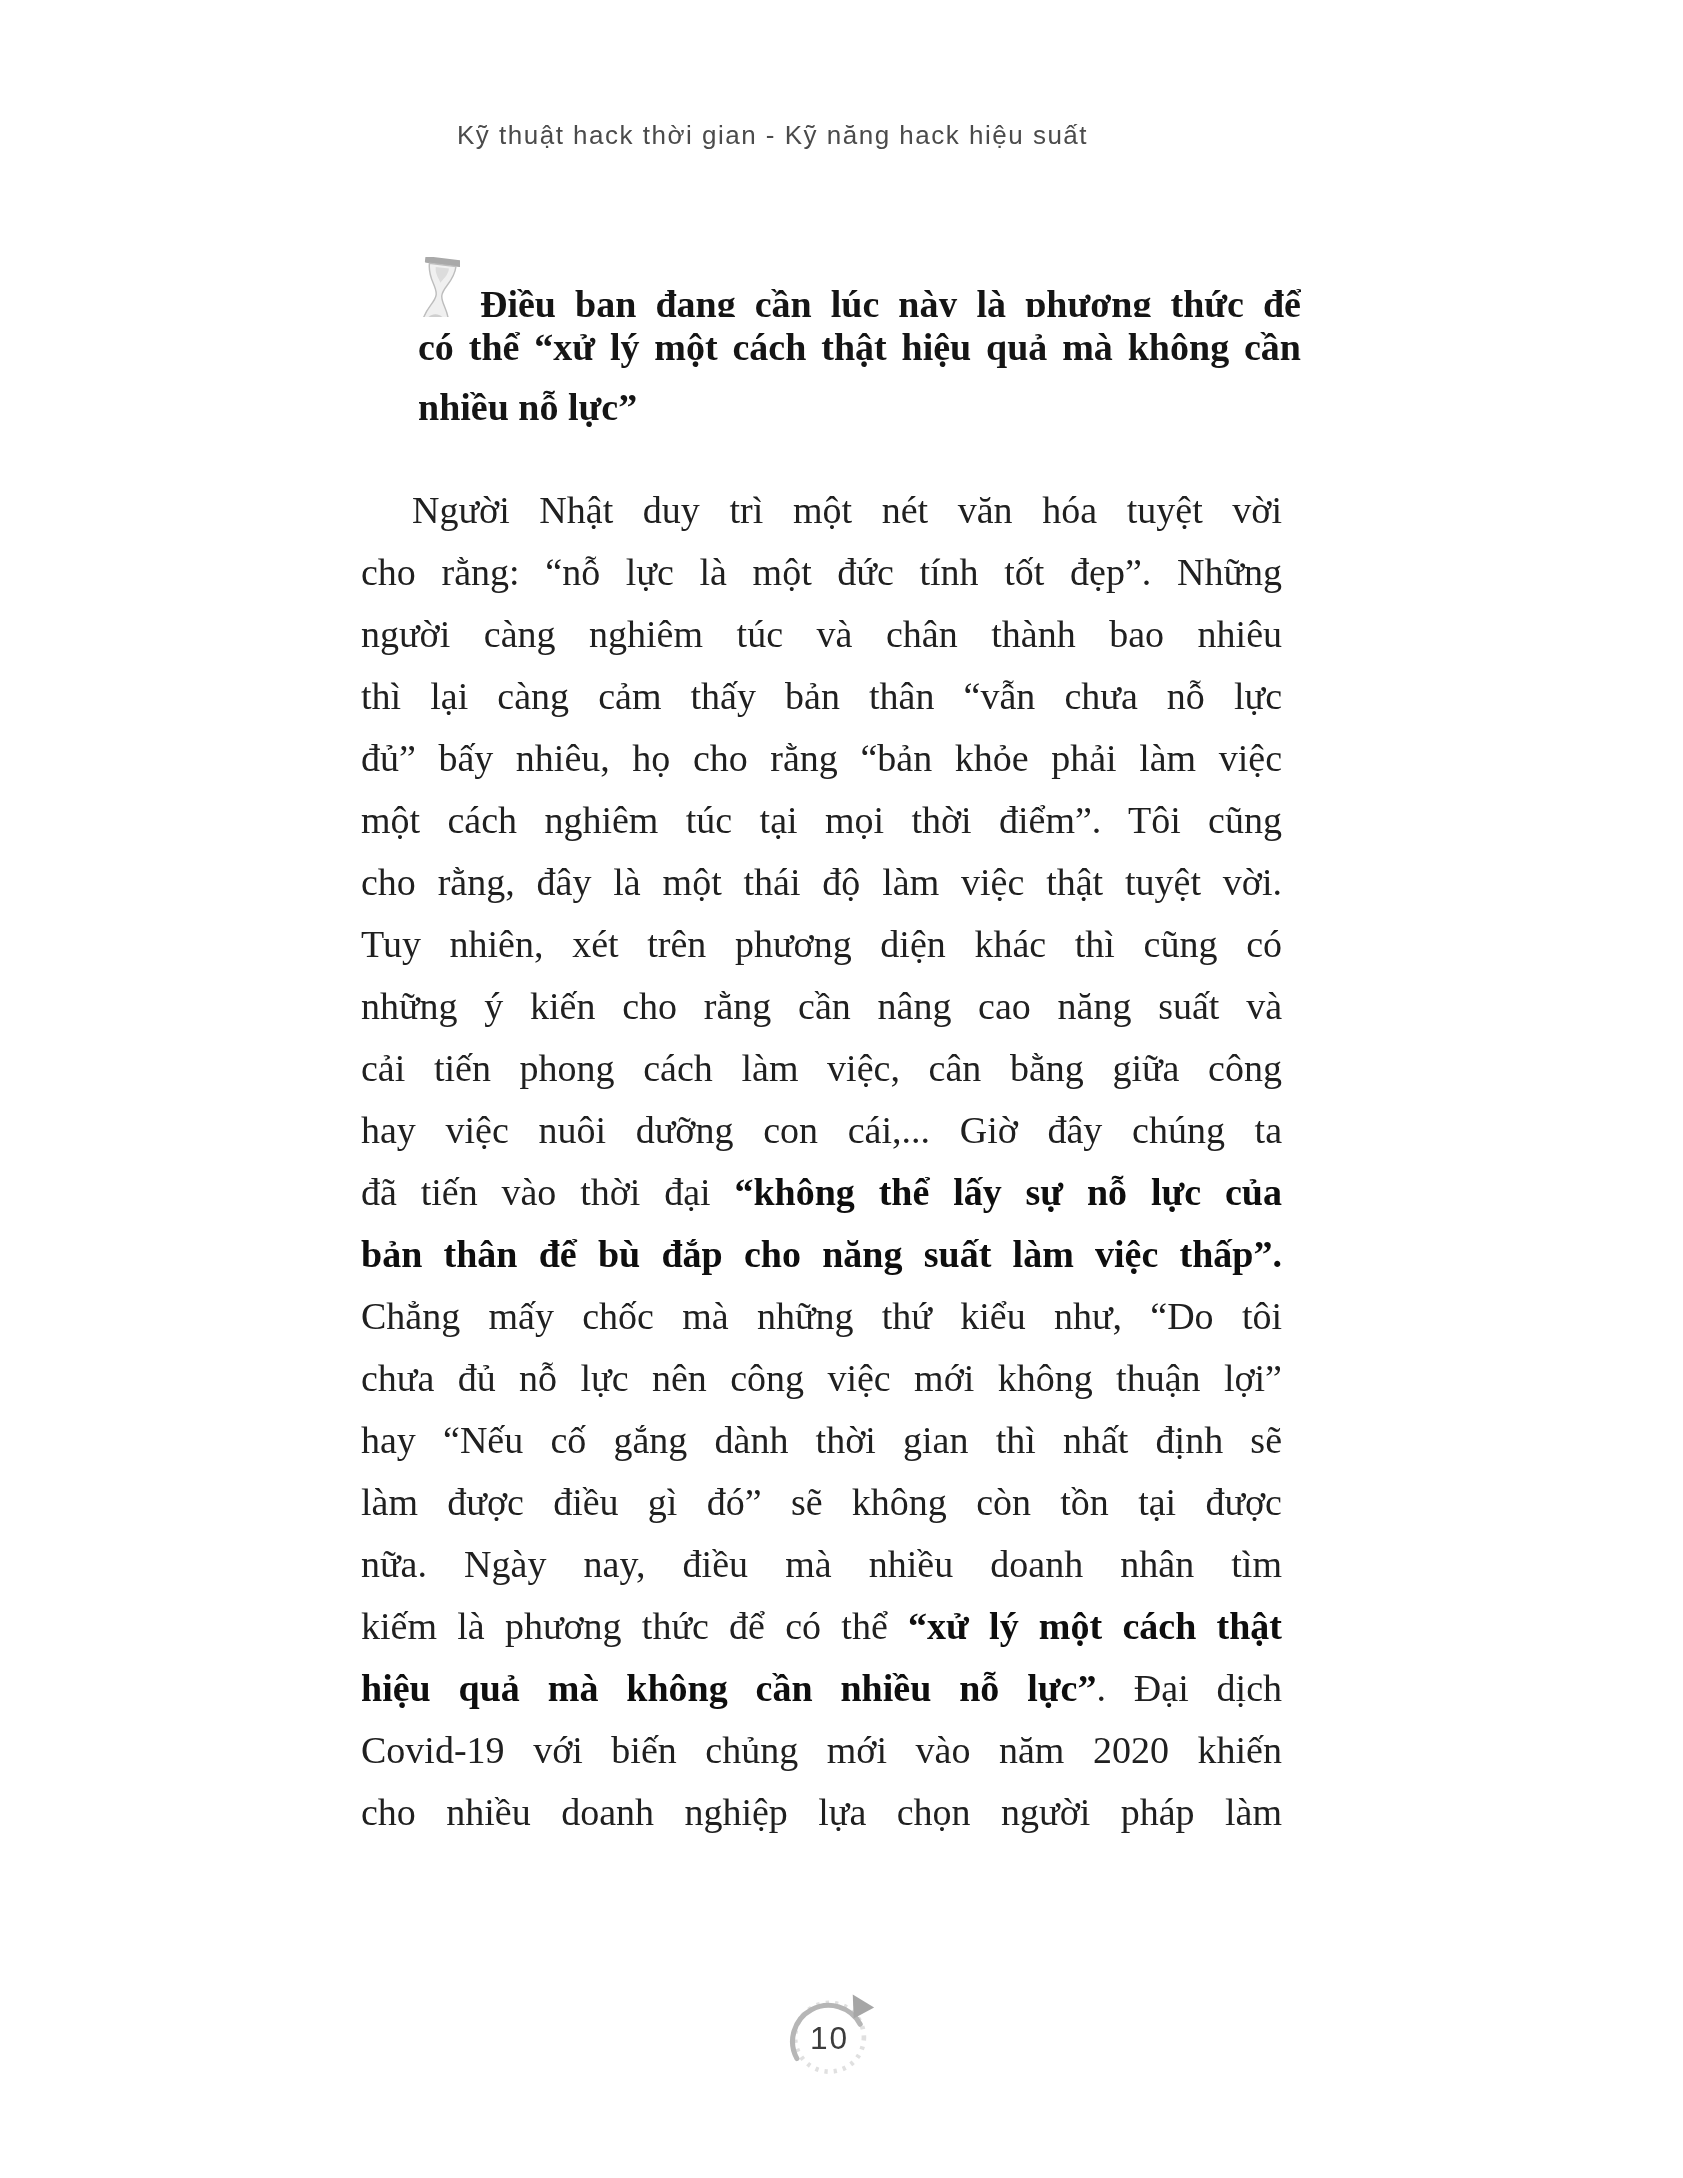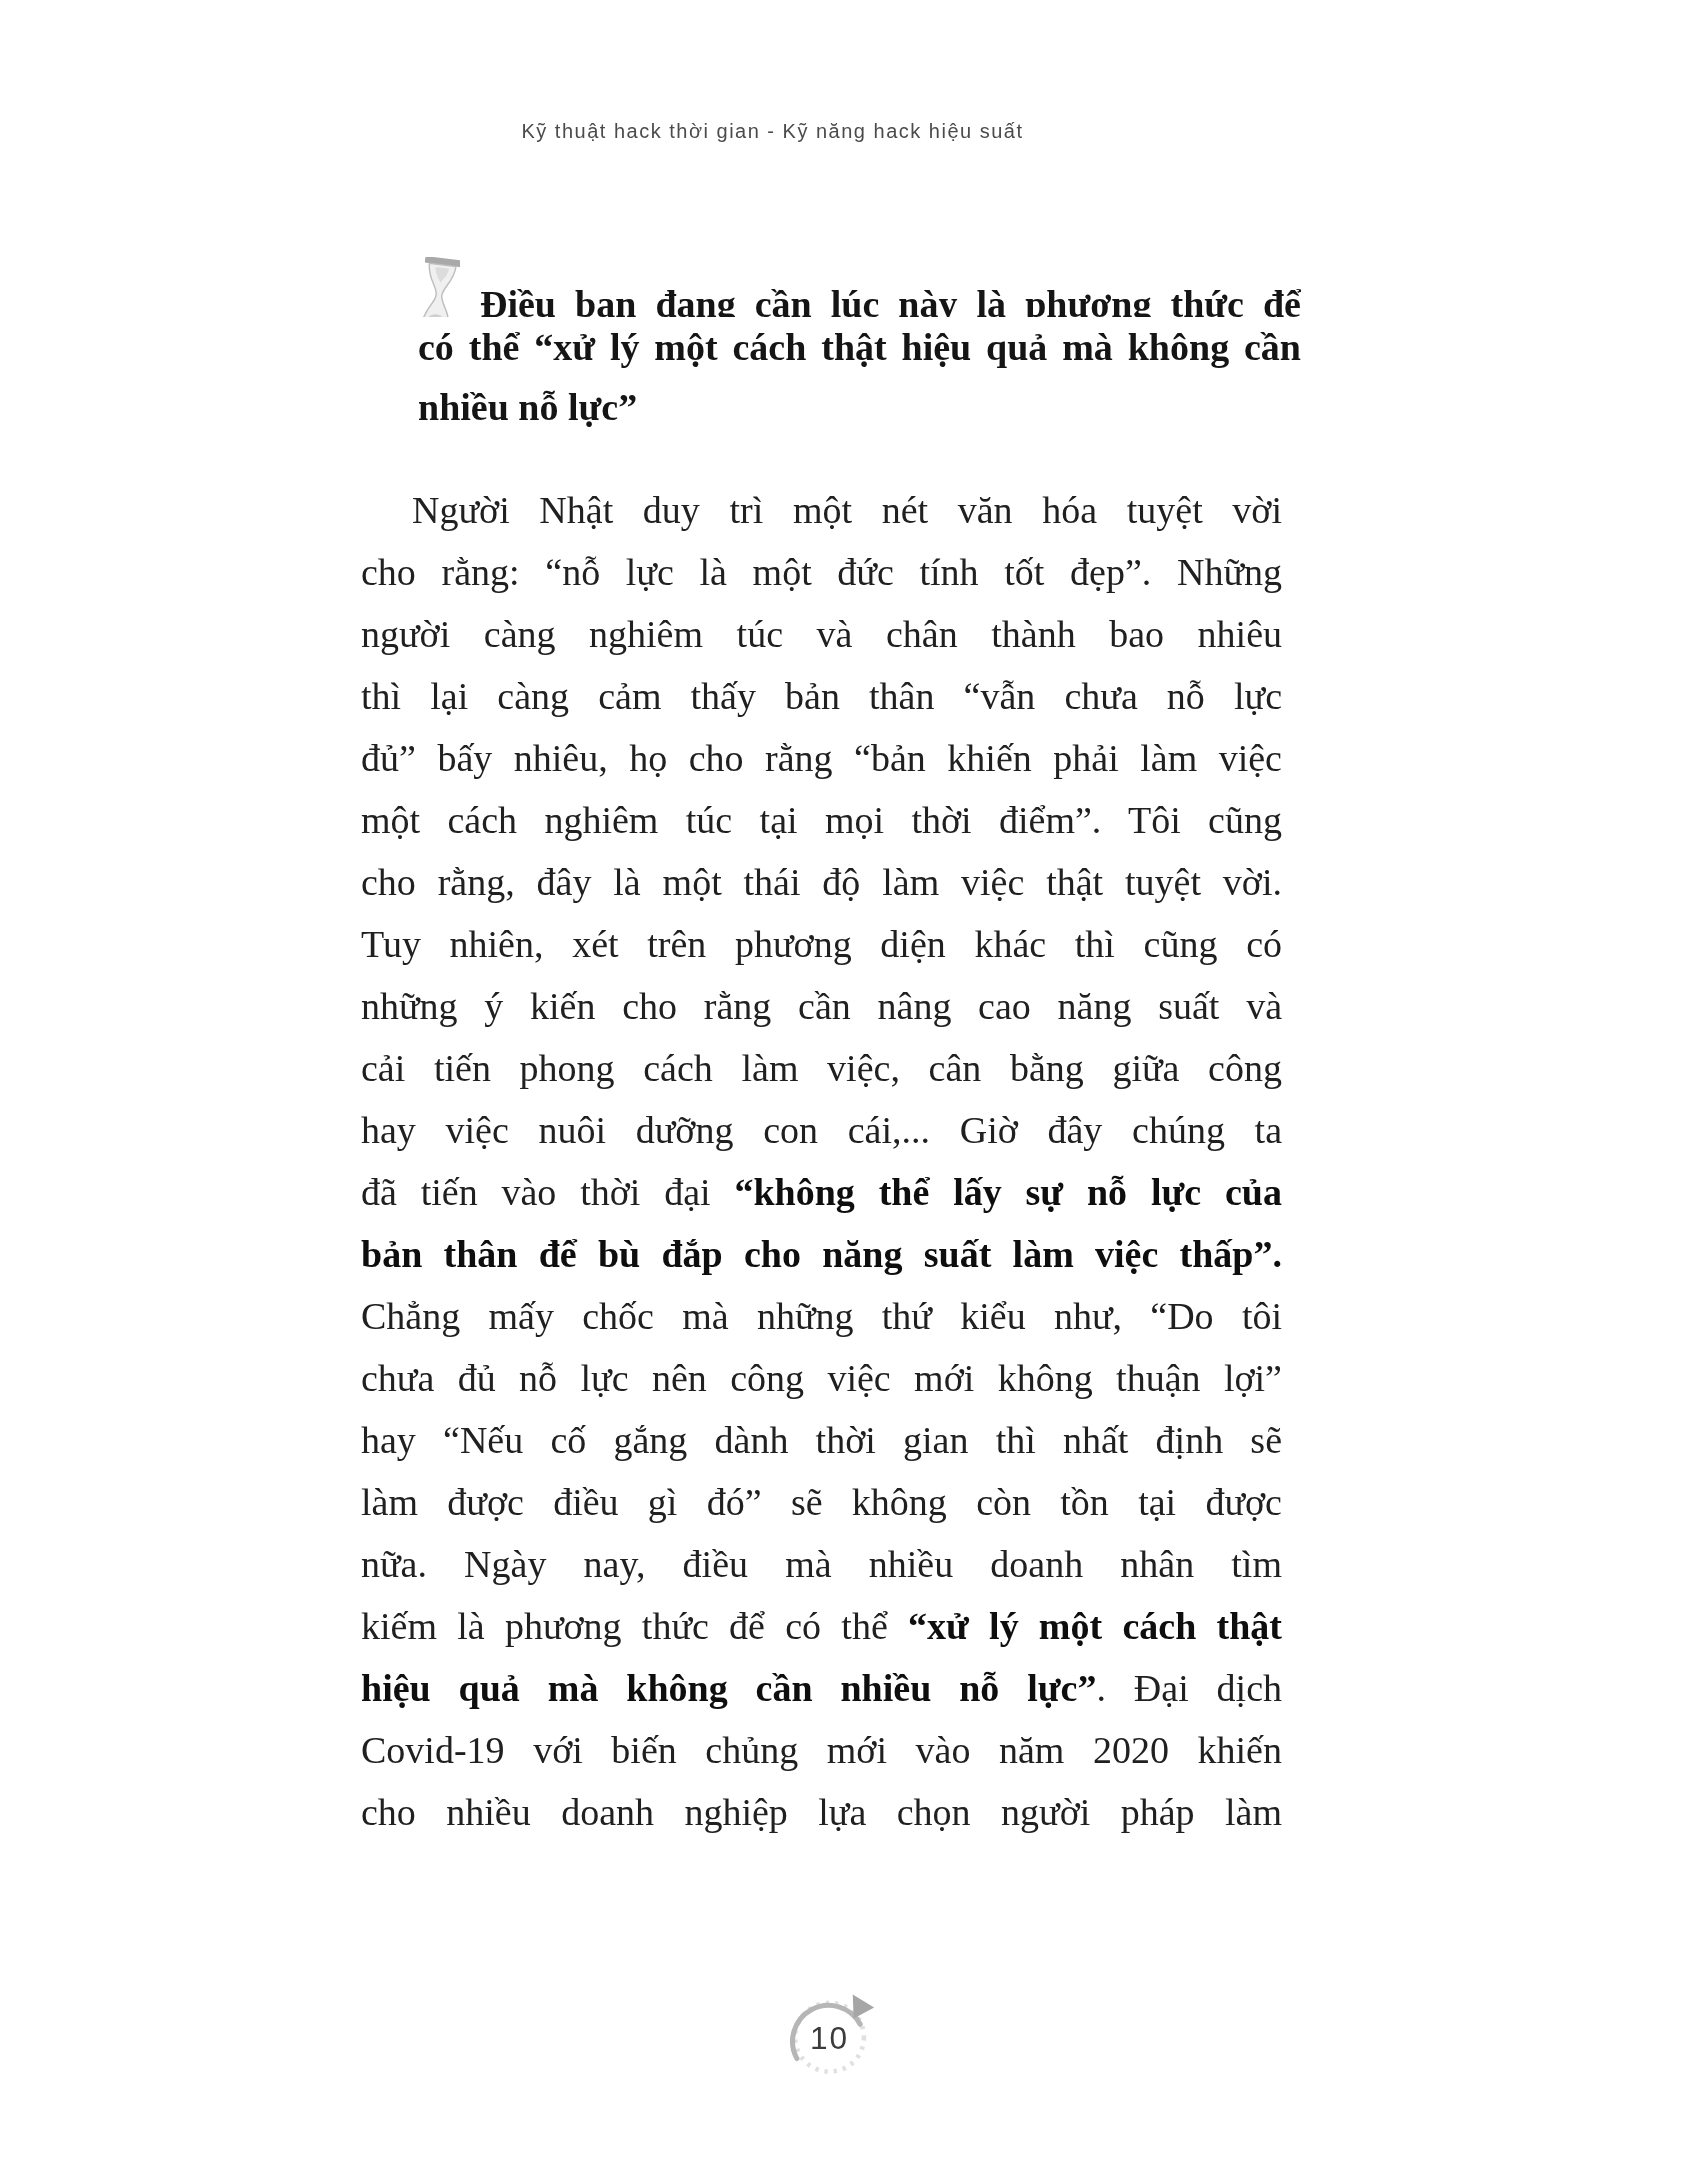--- a/index.html
+++ b/index.html
@@ -5,21 +5,21 @@
   html,body { margin:0; padding:0; background:#ffffff; }
   .page {
     position:relative; width:1683px; height:2178px;
     background:#ffffff; overflow:hidden;
     font-family:"Liberation Serif", serif; color:#222;
   }
   .running-header {
     position:absolute; top:120px; left:312px; width:921px;
     text-align:center;
     font-family:"Liberation Sans", sans-serif;
-    font-weight:300; font-size:20px; letter-spacing:1.5px;
+    font-weight:300; font-size:26px; letter-spacing:1.5px;
     color:#4b4b4b; white-space:nowrap;
   }
   .heading {
     position:absolute; left:418px; top:257px; width:883px;
     font-weight:bold; font-size:38px; color:#151515;
   }
   .h-line {
     height:60px; line-height:60px;
     text-align:justify; text-align-last:justify;
     overflow:hidden; white-space:normal;
@@ -72,21 +72,21 @@
     </div>
     <div class="h-line">có thể “xử lý một cách thật hiệu quả mà không cần</div>
     <div class="h-line h-last">nhiều nỗ lực”</div>
   </div>
 
   <div class="bodytext">
       <div class="body-line indent"><span>Người Nhật duy trì một nét văn hóa tuyệt vời</span></div>
       <div class="body-line"><span>cho rằng: “nỗ lực là một đức tính tốt đẹp”. Những</span></div>
       <div class="body-line"><span>người càng nghiêm túc và chân thành bao nhiêu</span></div>
       <div class="body-line"><span>thì lại càng cảm thấy bản thân “vẫn chưa nỗ lực</span></div>
-      <div class="body-line"><span>đủ” bấy nhiêu, họ cho rằng “bản khiến phải làm việc</span></div>
+      <div class="body-line"><span>đủ” bấy nhiêu, họ cho rằng “bản khỏe phải làm việc</span></div>
       <div class="body-line"><span>một cách nghiêm túc tại mọi thời điểm”. Tôi cũng</span></div>
       <div class="body-line"><span>cho rằng, đây là một thái độ làm việc thật tuyệt vời.</span></div>
       <div class="body-line"><span>Tuy nhiên, xét trên phương diện khác thì cũng có</span></div>
       <div class="body-line"><span>những ý kiến cho rằng cần nâng cao năng suất và</span></div>
       <div class="body-line"><span>cải tiến phong cách làm việc, cân bằng giữa công</span></div>
       <div class="body-line"><span>hay việc nuôi dưỡng con cái,... Giờ đây chúng ta</span></div>
       <div class="body-line"><span>đã tiến vào thời đại </span><b>“không thể lấy sự nỗ lực của</b></div>
       <div class="body-line"><b>bản thân để bù đắp cho năng suất làm việc thấp”.</b></div>
       <div class="body-line"><span>Chẳng mấy chốc mà những thứ kiểu như, “Do tôi</span></div>
       <div class="body-line"><span>chưa đủ nỗ lực nên công việc mới không thuận lợi”</span></div>

